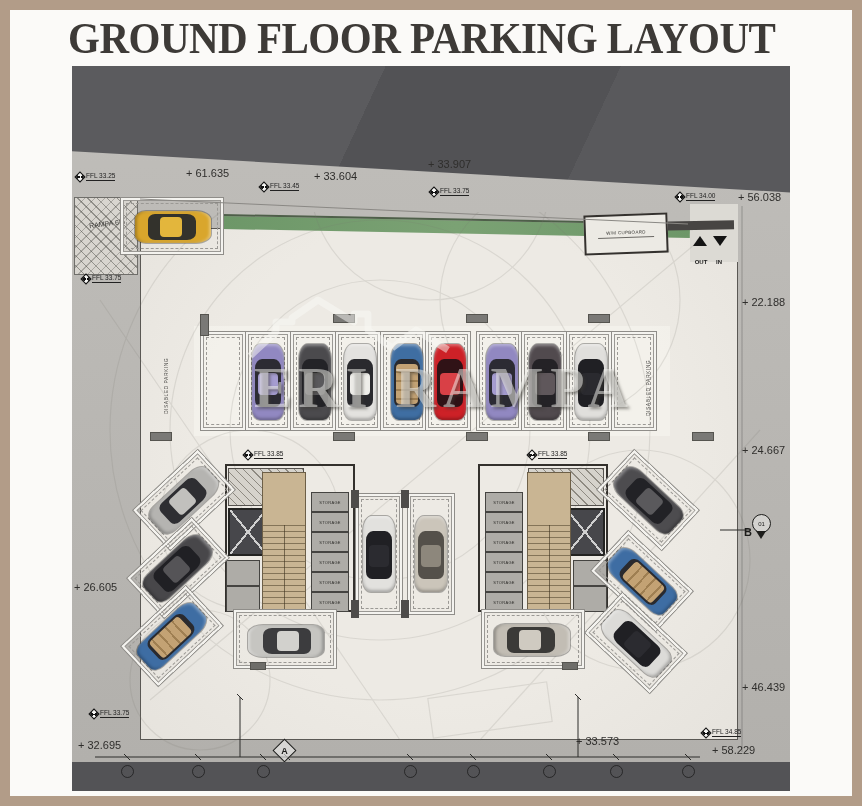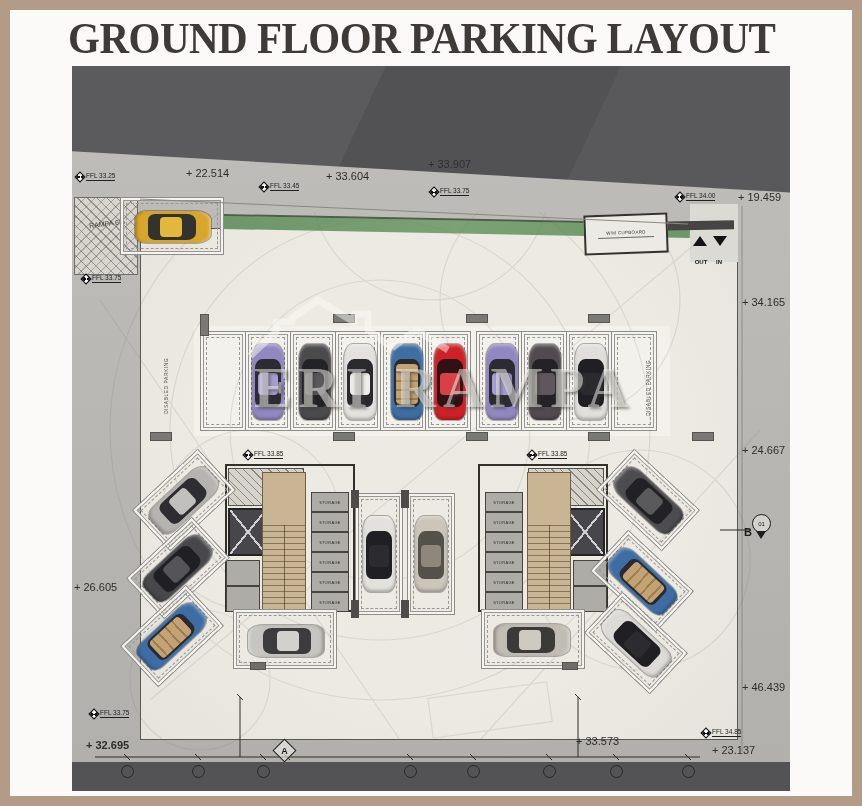--- a/index.html
+++ b/index.html
@@ -285,31 +285,31 @@
   <div class="bubble" style="left:467px;top:765px;"></div>
   <div class="bubble" style="left:543px;top:765px;"></div>
   <div class="bubble" style="left:610px;top:765px;"></div>
   <div class="bubble" style="left:682px;top:765px;"></div>
   <div class="a-mark">
       <span>A</span>
     </div>
   <div class="b-mark">B</div>
   <div class="b-bubble">01</div>
 
-  <div class="elev" style="left:186px;top:167px;">+ 22.514</div>
-  <div class="elev" style="left:326px;top:170px;text-align:right;">+ 33.604</div>
+  <div class="elev" style="left:186px;top:167px;">+ 61.635</div>
+  <div class="elev" style="left:314px;top:170px;text-align:right;">+ 33.604</div>
   <div class="elev" style="left:428px;top:158px;">+ 33.907</div>
-  <div class="elev" style="left:738px;top:191px;">+ 19.459</div>
-  <div class="elev" style="left:742px;top:296px;">+ 34.165</div>
+  <div class="elev" style="left:738px;top:191px;">+ 56.038</div>
+  <div class="elev" style="left:742px;top:296px;">+ 22.188</div>
   <div class="elev" style="left:742px;top:444px;">+ 24.667</div>
   <div class="elev" style="left:742px;top:681px;">+ 46.439</div>
-  <div class="elev" style="left:712px;top:744px;">+ 23.137</div>
+  <div class="elev" style="left:712px;top:744px;">+ 58.229</div>
   <div class="elev" style="left:576px;top:735px;">+ 33.573</div>
   <div class="elev" style="left:74px;top:581px;">+ 26.605</div>
-  <div class="elev" style="left:86px;top:739px;font-weight:bold;">+ 32.695</div>
+  <div class="elev" style="left:78px;top:739px;">+ 32.695</div>
 
   <div class="ffl" style="left:76px;top:172px;">
       <span class="lvl"></span>
       <span class="t">FFL 33.25</span>
     </div>
   <div class="ffl" style="left:260px;top:182px;">
       <span class="lvl"></span>
       <span class="t">FFL 33.45</span>
     </div>
   <div class="ffl" style="left:430px;top:187px;">

